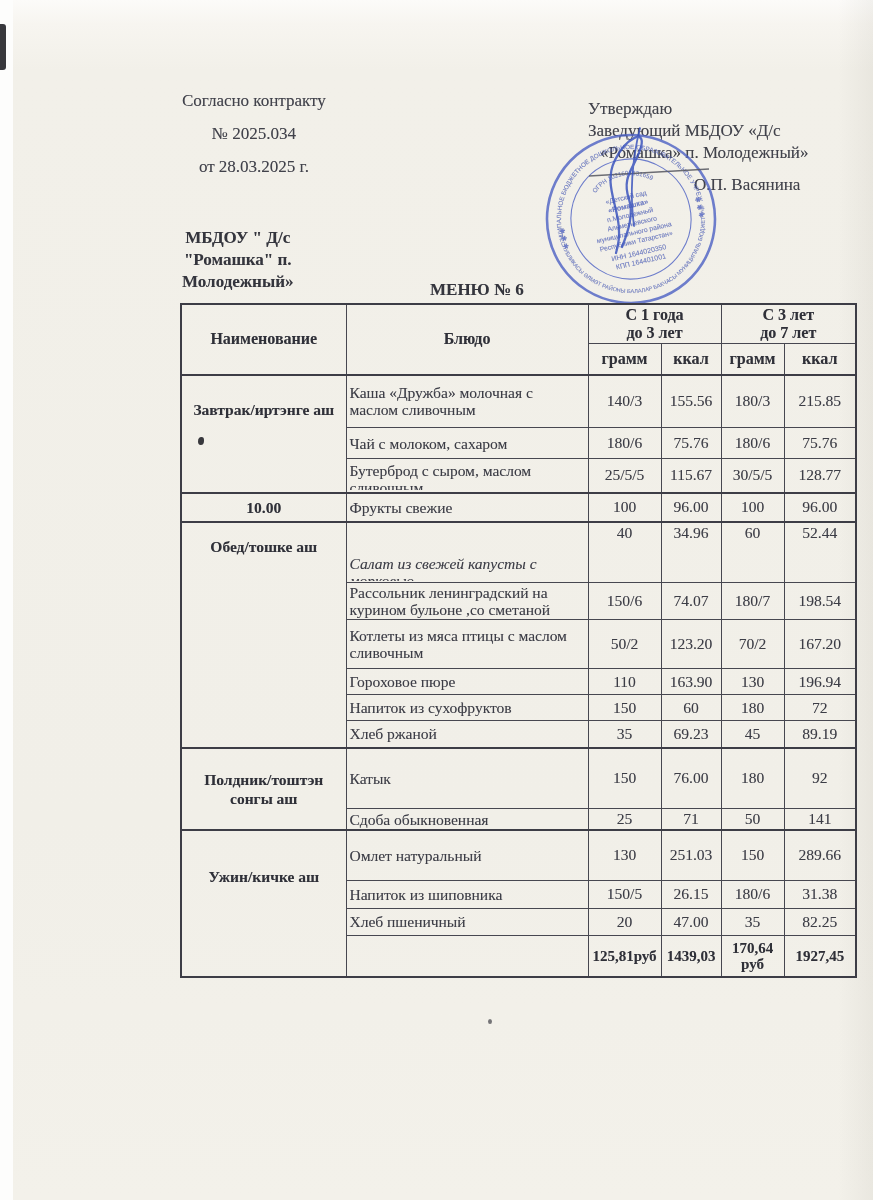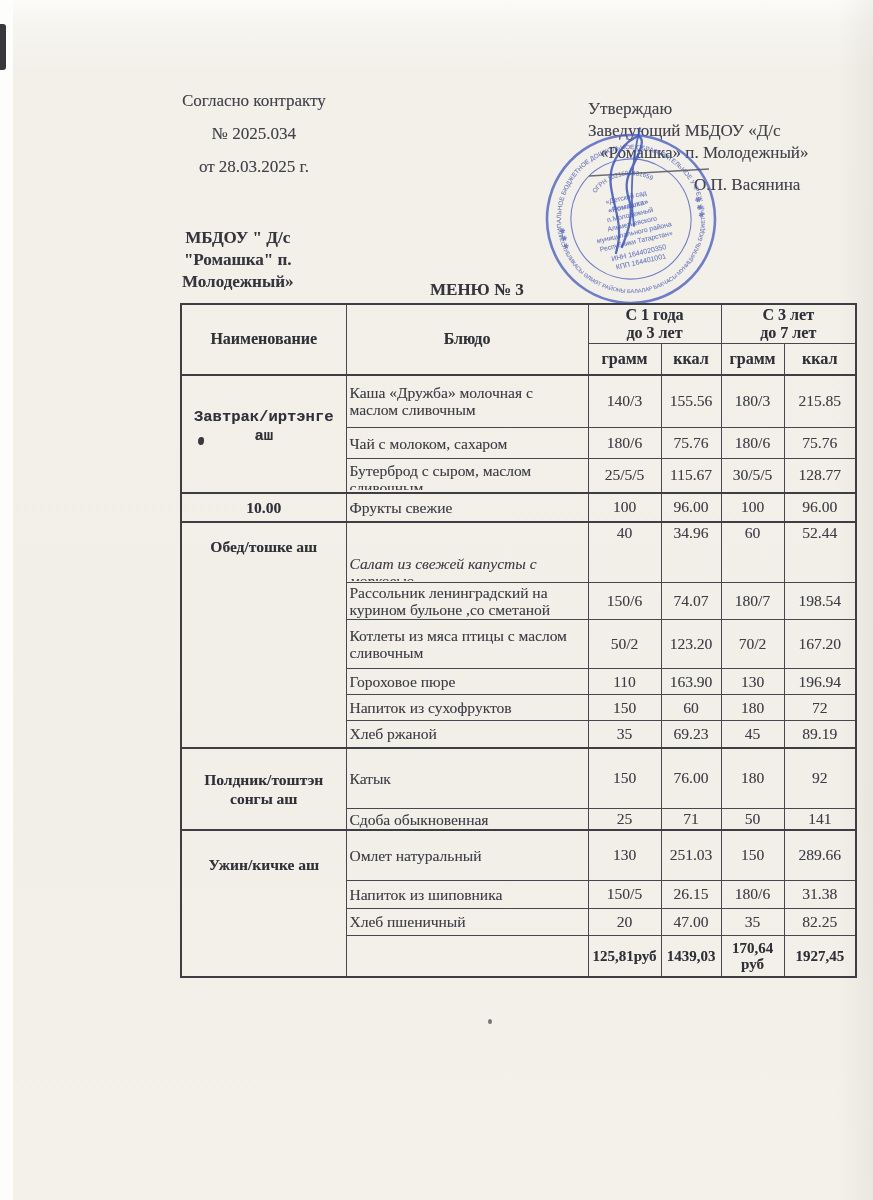--- a/index.html
+++ b/index.html
@@ -97,21 +97,21 @@
     <path d="M589,176 L709,169" stroke="#53555e" stroke-width="1.5" fill="none" opacity="0.85"></path>
     <g stroke="#3c55be" fill="none" stroke-linecap="round" opacity="0.85">
       <path d="M616,253 C628,215 600,190 615,160 C626,138 646,128 641,147 C635,168 621,176 629,199 C634,214 628,232 622,247" stroke-width="2.3"></path>
       <path d="M640,128 C634,152 629,188 634,226" stroke-width="1.8"></path>
     </g>
   </svg>
 
   <div class="abs pre org-title">МБДОУ " Д/с
 "Ромашка" п.
 Молодежный»</div>
-  <div class="abs menu-title">МЕНЮ № 3</div>
+  <div class="abs menu-title">МЕНЮ № 6</div>
 
   <div class="abs menu-table-wrap">
     <table class="menu">
       <colgroup>
         <col style="width:165px">
           <col style="width:242px">
         <col style="width:73px">
           <col style="width:60px">
         <col style="width:63px">
           <col style="width:72px">
@@ -127,21 +127,21 @@
         </tr>
         <tr class="hdr2">
           <th>грамм</th>
           <th>ккал</th>
           <th>грамм</th>
           <th>ккал</th>
         </tr>
       </thead>
       <tbody id="menu-tbody">
           <tr class="section-start" style="height: 53px;">
-            <td class="name-cell" rowspan="3" style="vertical-align: top; padding-top: 32px; font-family: Liberation Mono, monospace;">Завтрак/иртэнге аш</td>
+            <td class="name-cell" rowspan="3" style="vertical-align: top; padding-top: 24px;">Завтрак/иртэнге аш</td>
             <td class="dish-cell">Каша «Дружба» молочная с маслом сливочным</td>
             <td class="val-cell">140/3</td>
             <td class="val-cell">155.56</td>
             <td class="val-cell">180/3</td>
             <td class="val-cell">215.85</td>
           </tr>
           <tr style="height: 31px;">
             <td class="dish-cell">Чай с молоком, сахаром</td>
             <td class="val-cell">180/6</td>
             <td class="val-cell">75.76</td>
@@ -223,21 +223,21 @@
             <td class="val-cell">92</td>
           </tr>
           <tr style="height: 16px;">
             <td class="dish-cell">Сдоба обыкновенная</td>
             <td class="val-cell">25</td>
             <td class="val-cell">71</td>
             <td class="val-cell">50</td>
             <td class="val-cell">141</td>
           </tr>
           <tr class="section-start" style="height: 50px;">
-            <td class="name-cell" rowspan="4" style="vertical-align: top; padding-top: 24px; font-family: Liberation Serif, serif;">Ужин/кичке аш</td>
+            <td class="name-cell" rowspan="4" style="vertical-align: top; padding-top: 36px; font-family: Liberation Serif, serif;">Ужин/кичке аш</td>
             <td class="dish-cell">Омлет натуральный</td>
             <td class="val-cell">130</td>
             <td class="val-cell">251.03</td>
             <td class="val-cell">150</td>
             <td class="val-cell">289.66</td>
           </tr>
           <tr style="height: 28px;">
             <td class="dish-cell">Напиток из шиповника</td>
             <td class="val-cell">150/5</td>
             <td class="val-cell">26.15</td>

